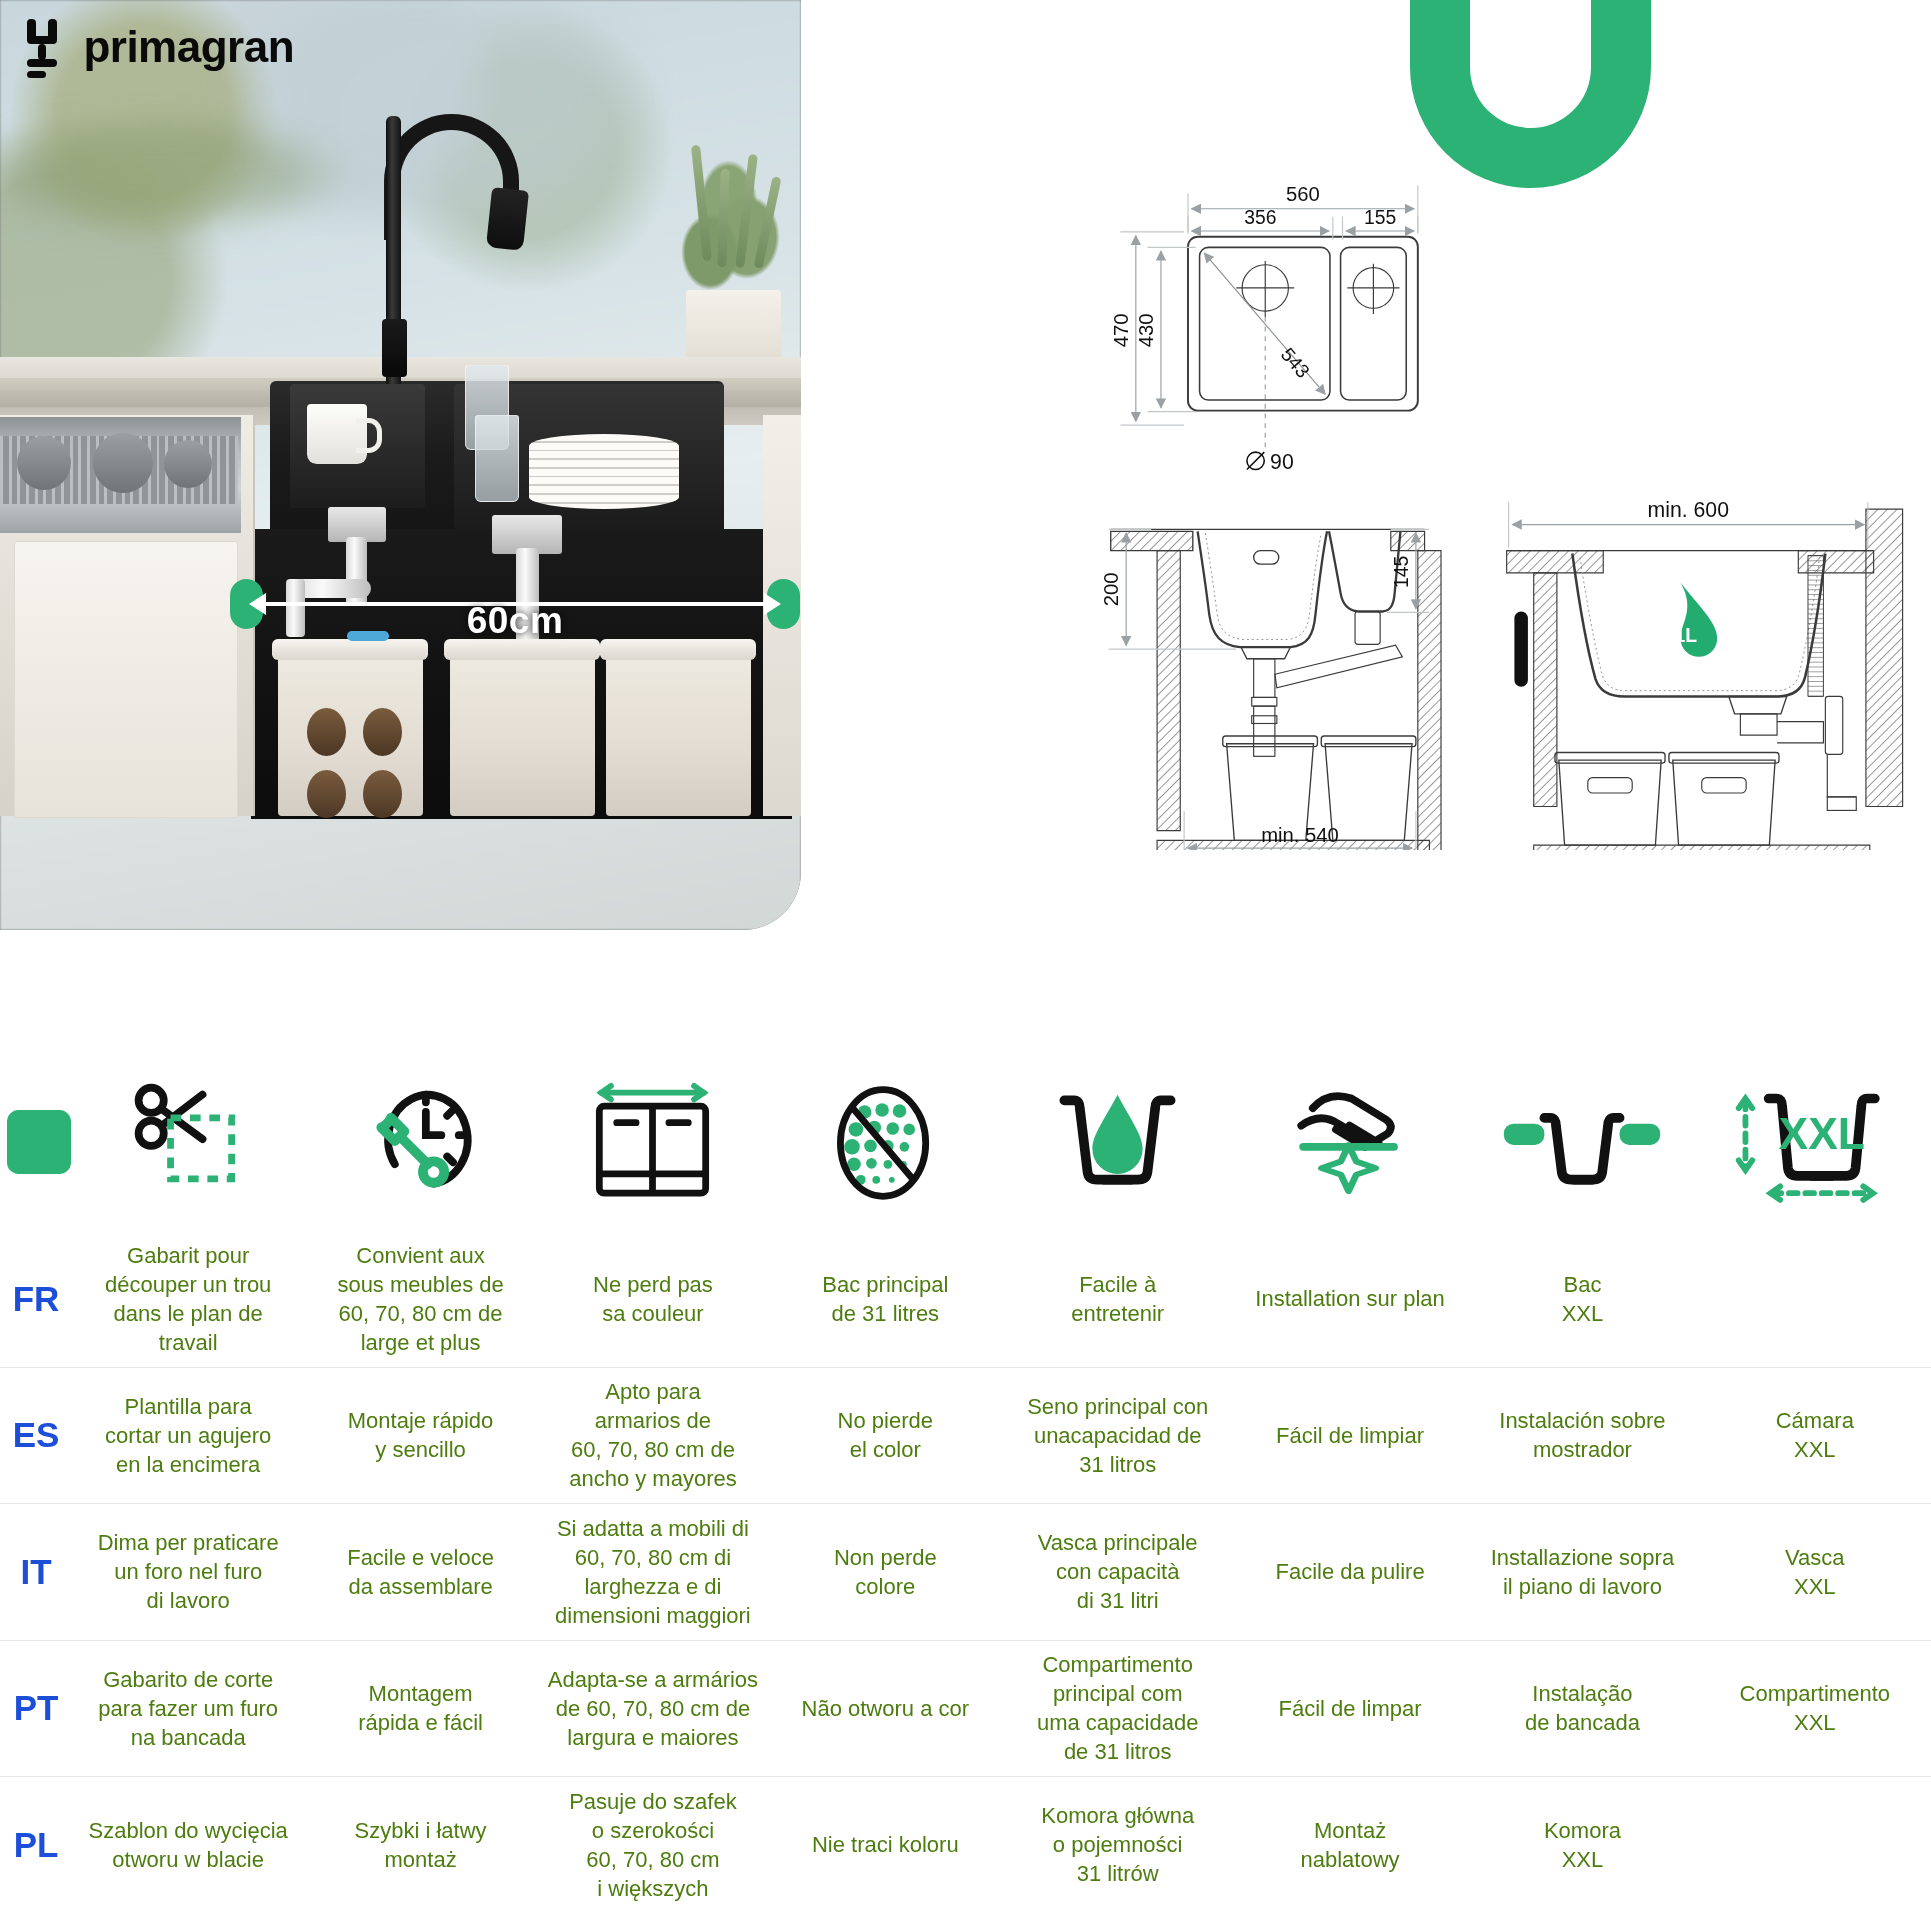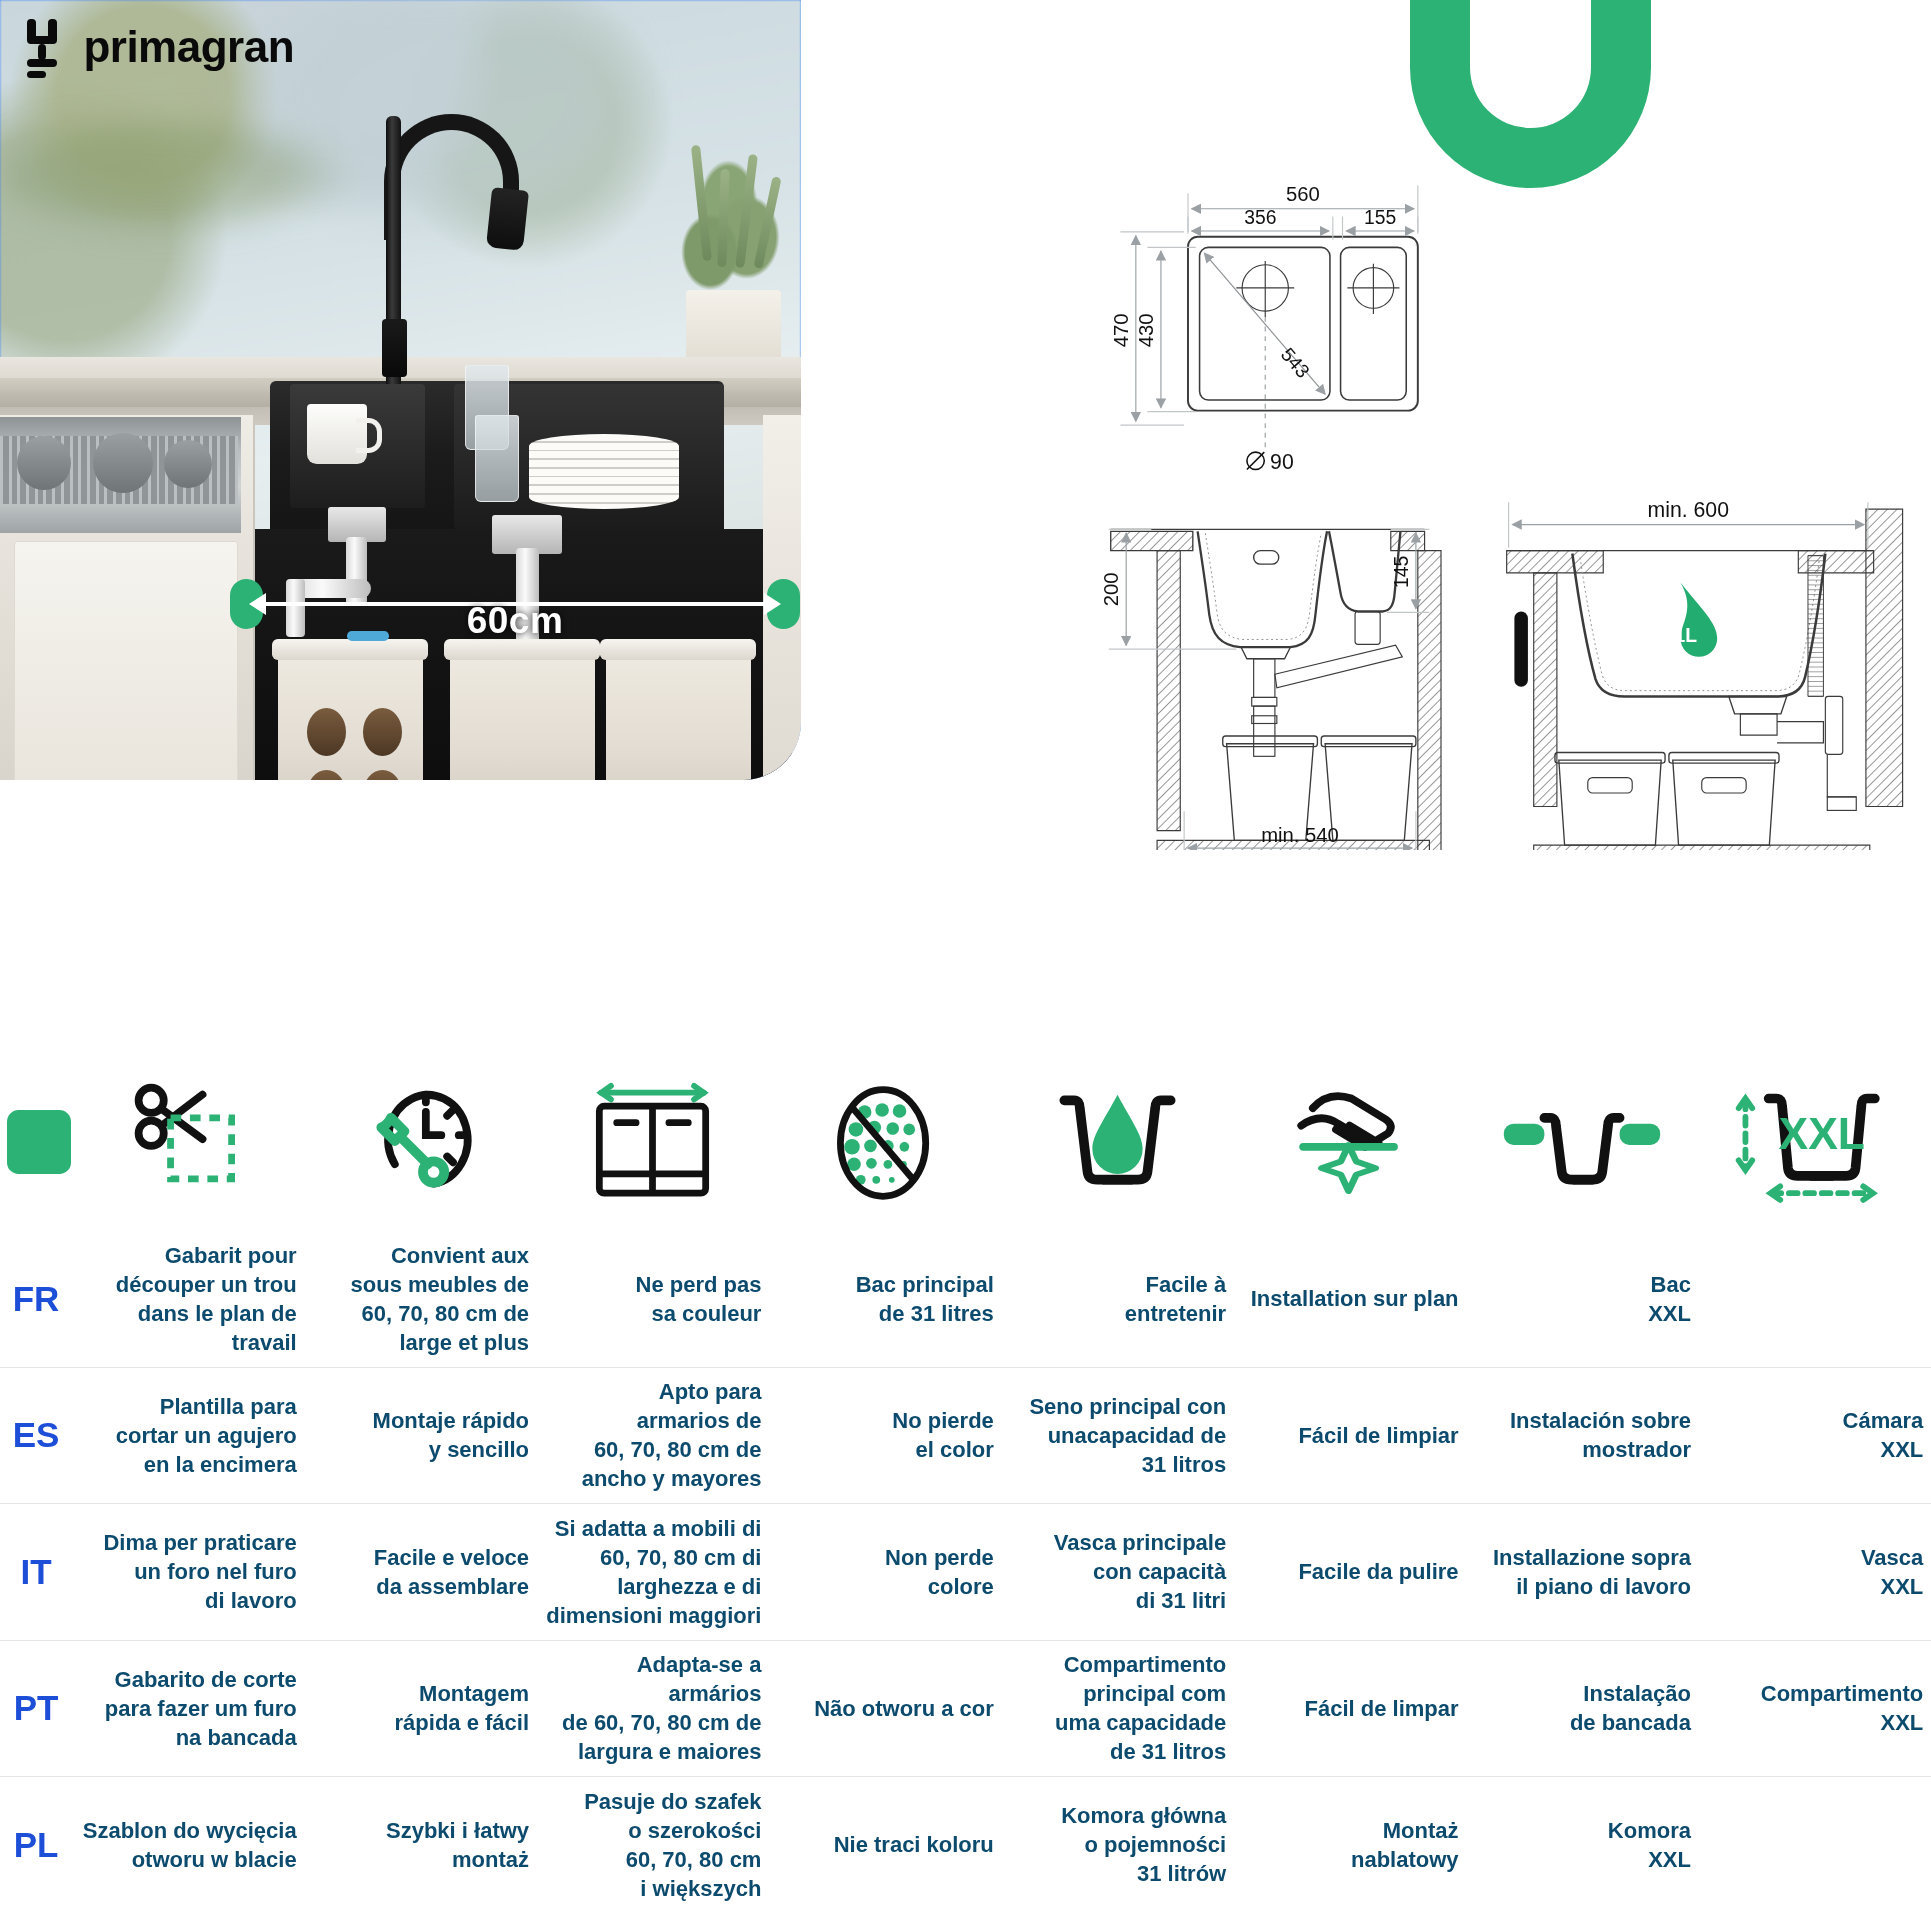--- a/index.html
+++ b/index.html
@@ -8,24 +8,24 @@
     background:#ffffff;
     font-family:"Liberation Sans", sans-serif;
     overflow:hidden;
     position:relative;
   }
   
   .top-section{position:relative;width:1931px;height:1052px;background:#fff;}
 
   
   .photo{
-    position:absolute;left:0;top:0;width:801px;height:780px;
+    position:absolute;left:0;top:0;width:801px;height:930px;
     border-radius:0 0 58px 0;
     overflow:hidden;
-    background:#3b82f6;
+    background:#737373;
   }
   .photo .sky{
     position:absolute;inset:0;
     background:
       radial-gradient(circle at 18% 12%, rgba(170,180,140,.85) 0 87px, transparent 135px),
       radial-gradient(circle at 42% 8%, rgba(200,212,218,.9) 0 116px, transparent 164px),
       radial-gradient(circle at 66% 16%, rgba(160,178,150,.55) 0 87px, transparent 145px),
       radial-gradient(circle at 8% 30%, rgba(150,165,125,.6) 0 106px, transparent 164px),
       linear-gradient(170deg,#c9d7dd 0%,#d6e2e6 34%,#e6eef0 55%,#dfe6e6 70%,#d2d8d6 100%);
     filter:blur(1px);
@@ -221,22 +221,22 @@
   .lang-row{
     display:grid;grid-template-columns:72px repeat(8,1fr);
     border-top:1px solid #e6e6e6;
     min-height:126px;align-items:center;
   }
   .lang-row:first-child{border-top:none;}
   .lang-code{
     font-size:35px;font-weight:700;color:#1d4ed8;text-align:center;
   }
   .cell{
-    text-align:right;font-size:22px;line-height:1.32;color:#0c4a6e;
-    padding:9.7px 7.7px;white-space:pre-line;font-weight:700;
+    text-align:center;font-size:22px;line-height:1.32;color:#4d7c0f;
+    padding:9.7px 7.7px;white-space:pre-line;font-weight:400;
   }
 </style>
 </head>
 <body>
 
 <div class="top-section">
 
   <div class="photo">
     <div class="sky"></div>
     <div class="window-blur"></div>

